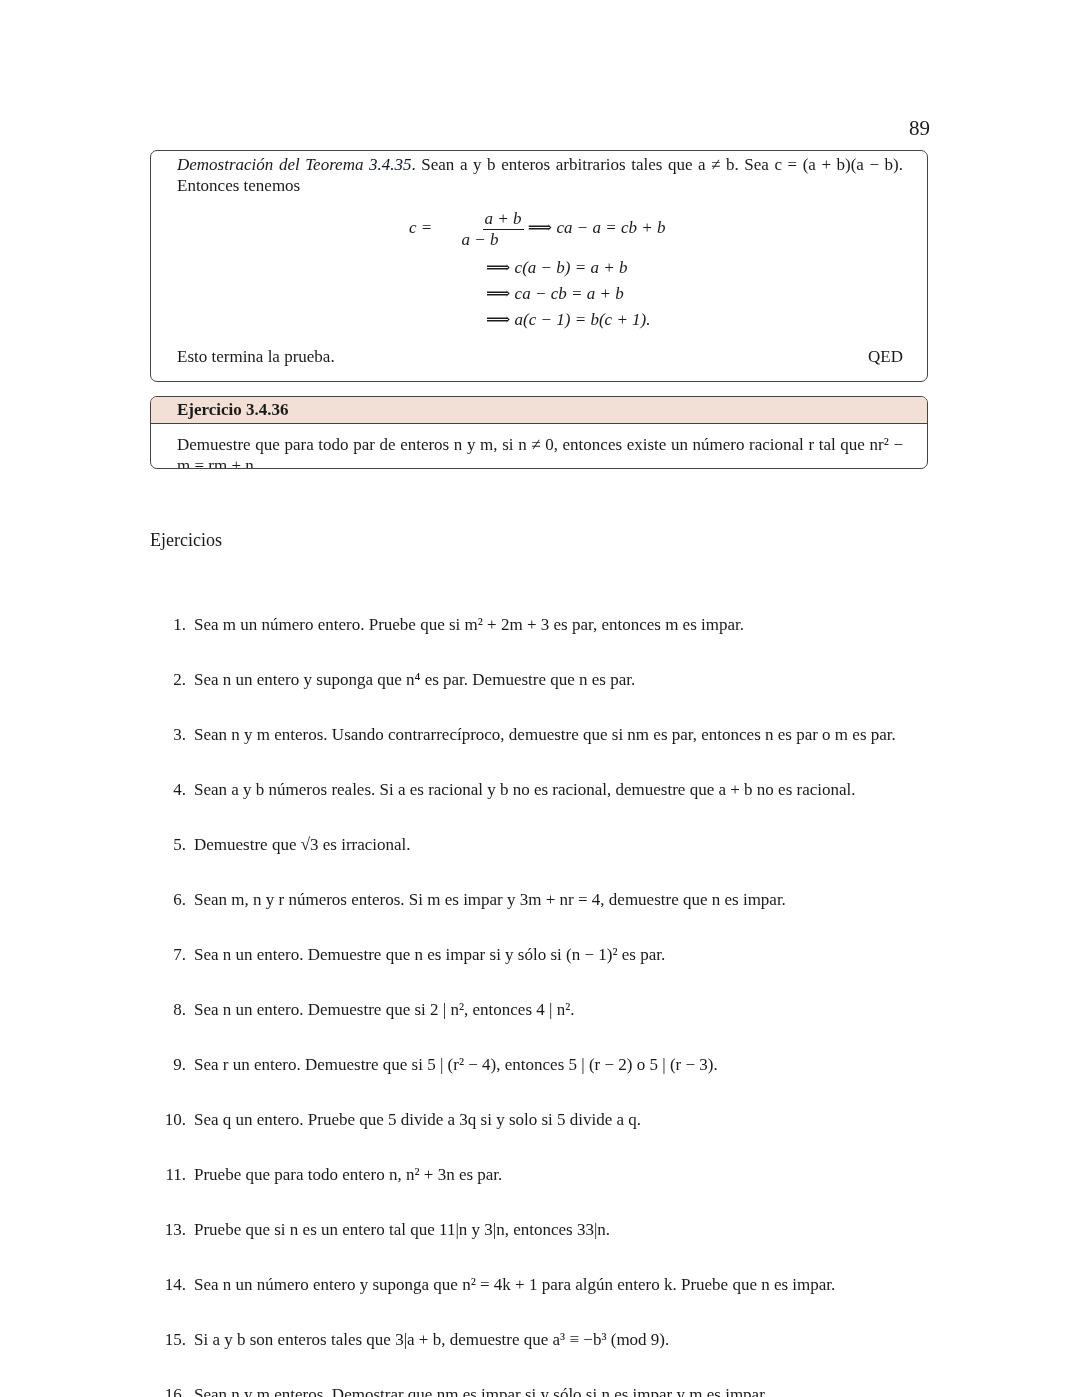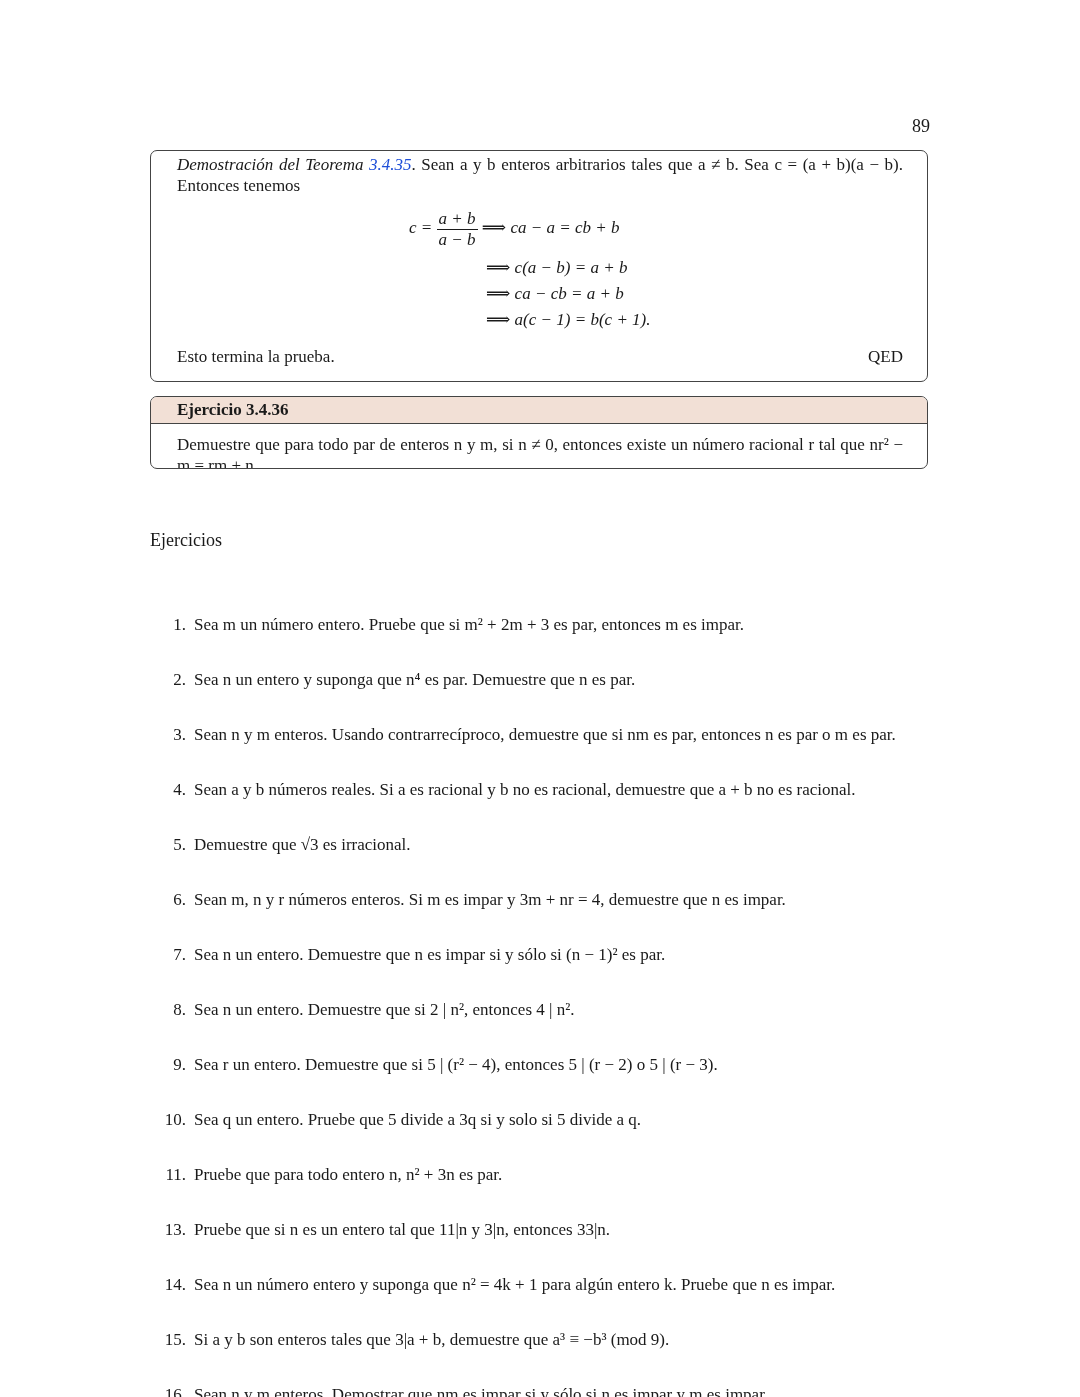--- a/index.html
+++ b/index.html
@@ -1,26 +1,26 @@
 <!DOCTYPE html>
 <html><head>
 <meta charset="utf-8">
 <style>
   html, body { margin:0; padding:0; background:#ffffff; }
   body { width:1080px; height:1397px; position:relative; font-family:"Liberation Serif","DejaVu Serif",serif; color:#1a1a1a; font-size:17px; }
-  .page-number { position:absolute; top:116px; right:150px; font-size:18px;font-family:Liberation Serif, serif; }
+  .page-number { position:absolute; top:116px; right:150px; font-size:21px;font-family:Liberation Serif, serif; }
   .proof-box { position:absolute; left:150px; top:150px; width:778px; height:232px; border:1.5px solid #444; border-radius:7px; box-sizing:border-box; }
   .proof-text { position:absolute; left:26px; top:3px; right:24px; line-height:21px; text-align:justify; }
   .proof-text i { font-style:italic; }
-  .ref { color:#1d4ed8; font-style:italic; }
+  .ref { color:#0f172a; font-style:italic; }
   .math { font-style:italic; }
   .eq-block { position:absolute; left:258px; top:58px; width:300px; }
   .eq-row { position:absolute; white-space:nowrap; font-size:17px; }
   .frac { display:inline-block; vertical-align:middle; text-align:center; }
-  .frac .num { display:block; border-bottom:1px solid #1a1a1a; padding:0 2px; line-height:20px; }
+  .frac .num { display:block; border-bottom:1px solid #1a1a1a; padding:0 2px; line-height:20px;margin-left:46px; }
   .frac .den { display:block; line-height:20px; }
   .proof-end { position:absolute; left:26px; bottom:14px;text-align:center; }
   .qed { position:absolute; right:24px; bottom:14px; }
   .ex-box { position:absolute; left:150px; top:396px; width:778px; height:73px; border:1.5px solid #444; border-radius:7px; box-sizing:border-box; overflow:hidden; }
   .ex-header { height:27px; background:#f2e0d6; border-bottom:1.5px solid #444; box-sizing:border-box; padding-left:26px; line-height:26px; font-weight:bold; }
   .ex-body { padding:10px 24px 0 26px; line-height:21px; text-align:justify; }
   .section-title { position:absolute; left:150px; top:530px; font-size:18px; }
   .ex-list { position:absolute; left:150px; top:580px; width:780px; margin:0; padding:0; list-style:none; }
   .ex-item { position:relative; padding-left:44px; line-height:21px; margin-bottom:14px; }
   .ex-num { position:absolute; left:0; width:36px; text-align:right; }

